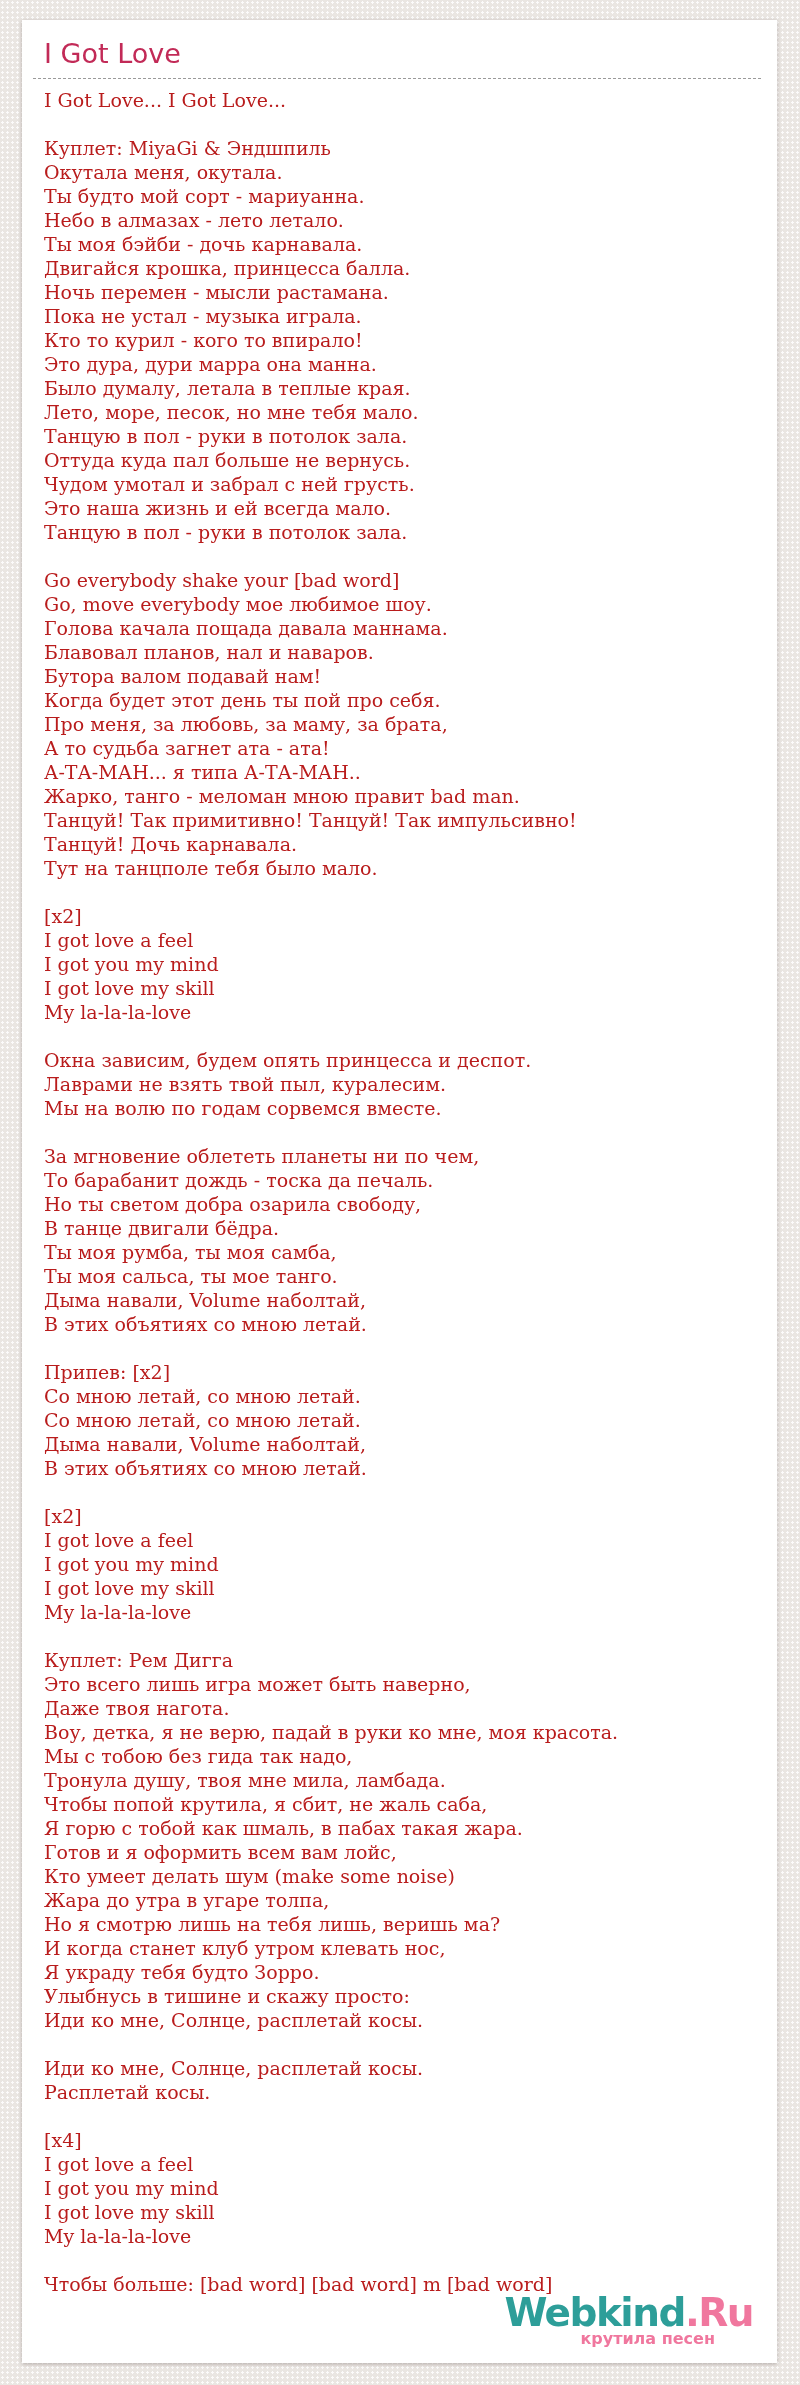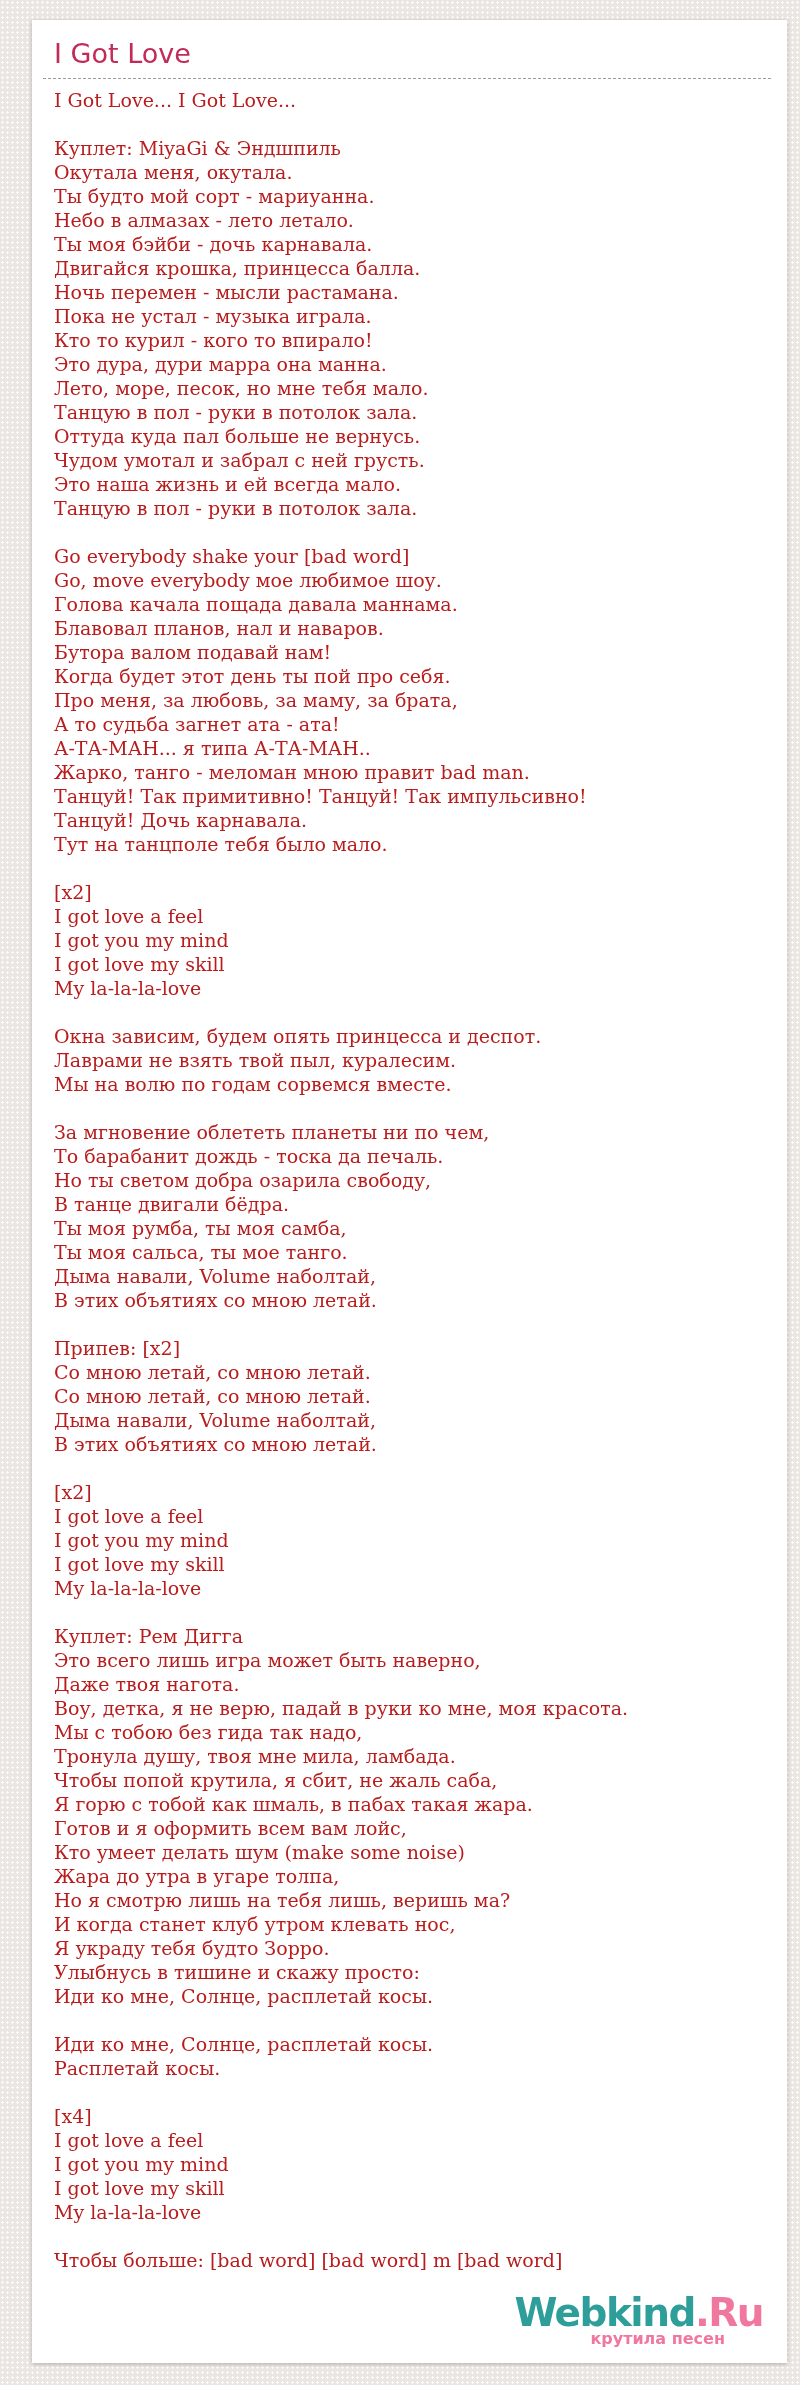--- a/index.html
+++ b/index.html
@@ -9,21 +9,21 @@
     font-family: "DejaVu Sans", "Liberation Sans", sans-serif;
   }
   body {
     position: relative;
     background-color: var(--bg, #eae6e2);
     background-image: radial-gradient(rgba(255,255,255,0.85) 1px, rgba(0,0,0,0.015) 1.2px, transparent 1.4px);
     background-size: 5px 5px;
   }
   .card {
     position: absolute;
-    left: 32px; top: 20px;
+    left: 22px; top: 20px;
     width: 755px; height: 2343px;
     background: #ffffff;
     box-shadow: 0 1px 4px rgba(110,100,95,0.45);
   }
   .song-header {
     margin: 0 16px 0 11px;
     padding: 18px 0 4px 0;
     border-bottom: 1px dashed #9a9a9a;
   }
   .song-title {
@@ -93,20 +93,21 @@
       <div class="line">Куплет: MiyaGi &amp; Эндшпиль</div>
       <div class="line">Окутала меня, окутала.</div>
       <div class="line">Ты будто мой сорт - мариуанна.</div>
       <div class="line">Небо в алмазах - лето летало.</div>
       <div class="line">Ты моя бэйби - дочь карнавала.</div>
       <div class="line">Двигайся крошка, принцесса балла.</div>
       <div class="line">Ночь перемен - мысли растамана.</div>
       <div class="line">Пока не устал - музыка играла.</div>
       <div class="line">Кто то курил - кого то впирало!</div>
       <div class="line">Это дура, дури марра она манна.</div>
+      <div class="line">Было думалу, летала в теплые края.</div>
       <div class="line">Лето, море, песок, но мне тебя мало.</div>
       <div class="line">Танцую в пол - руки в потолок зала.</div>
       <div class="line">Оттуда куда пал больше не вернусь.</div>
       <div class="line">Чудом умотал и забрал с ней грусть.</div>
       <div class="line">Это наша жизнь и ей всегда мало.</div>
       <div class="line">Танцую в пол - руки в потолок зала.</div>
       <div class="line">&nbsp;</div>
       <div class="line">Go everybody shake your [bad word]</div>
       <div class="line">Go, move everybody мое любимое шоу.</div>
       <div class="line">Голова качала пощада давала маннама.</div>

